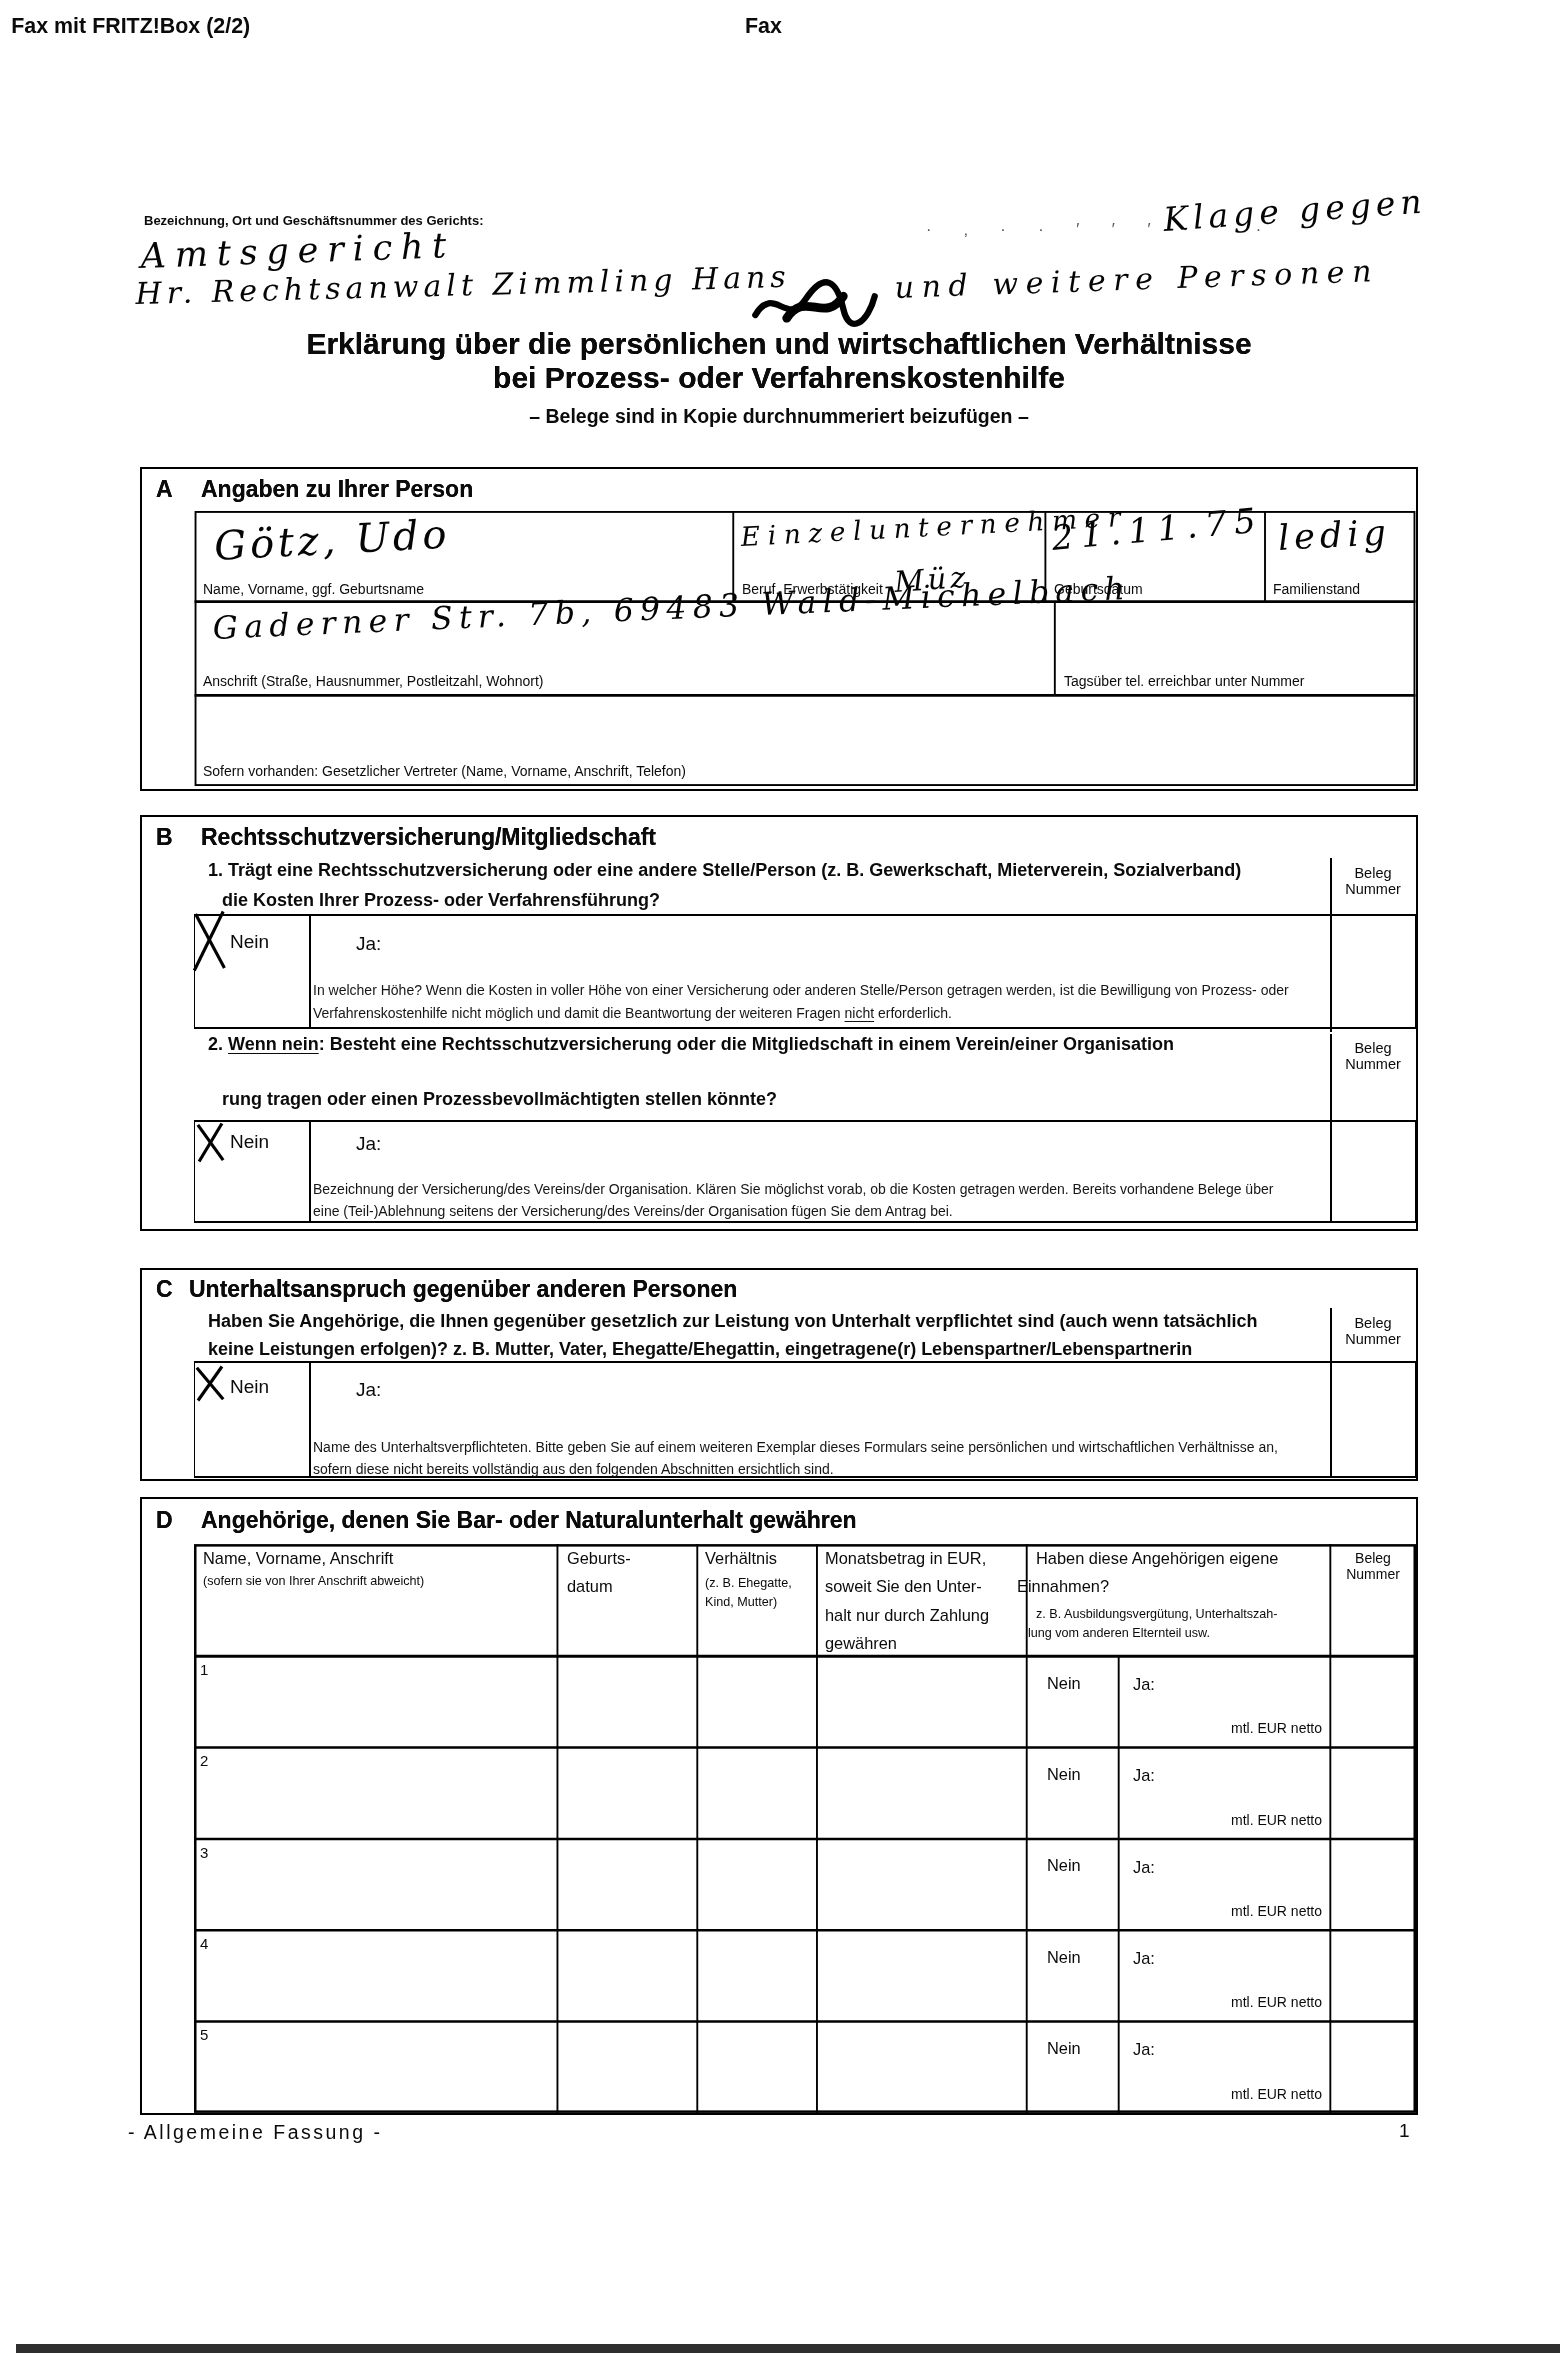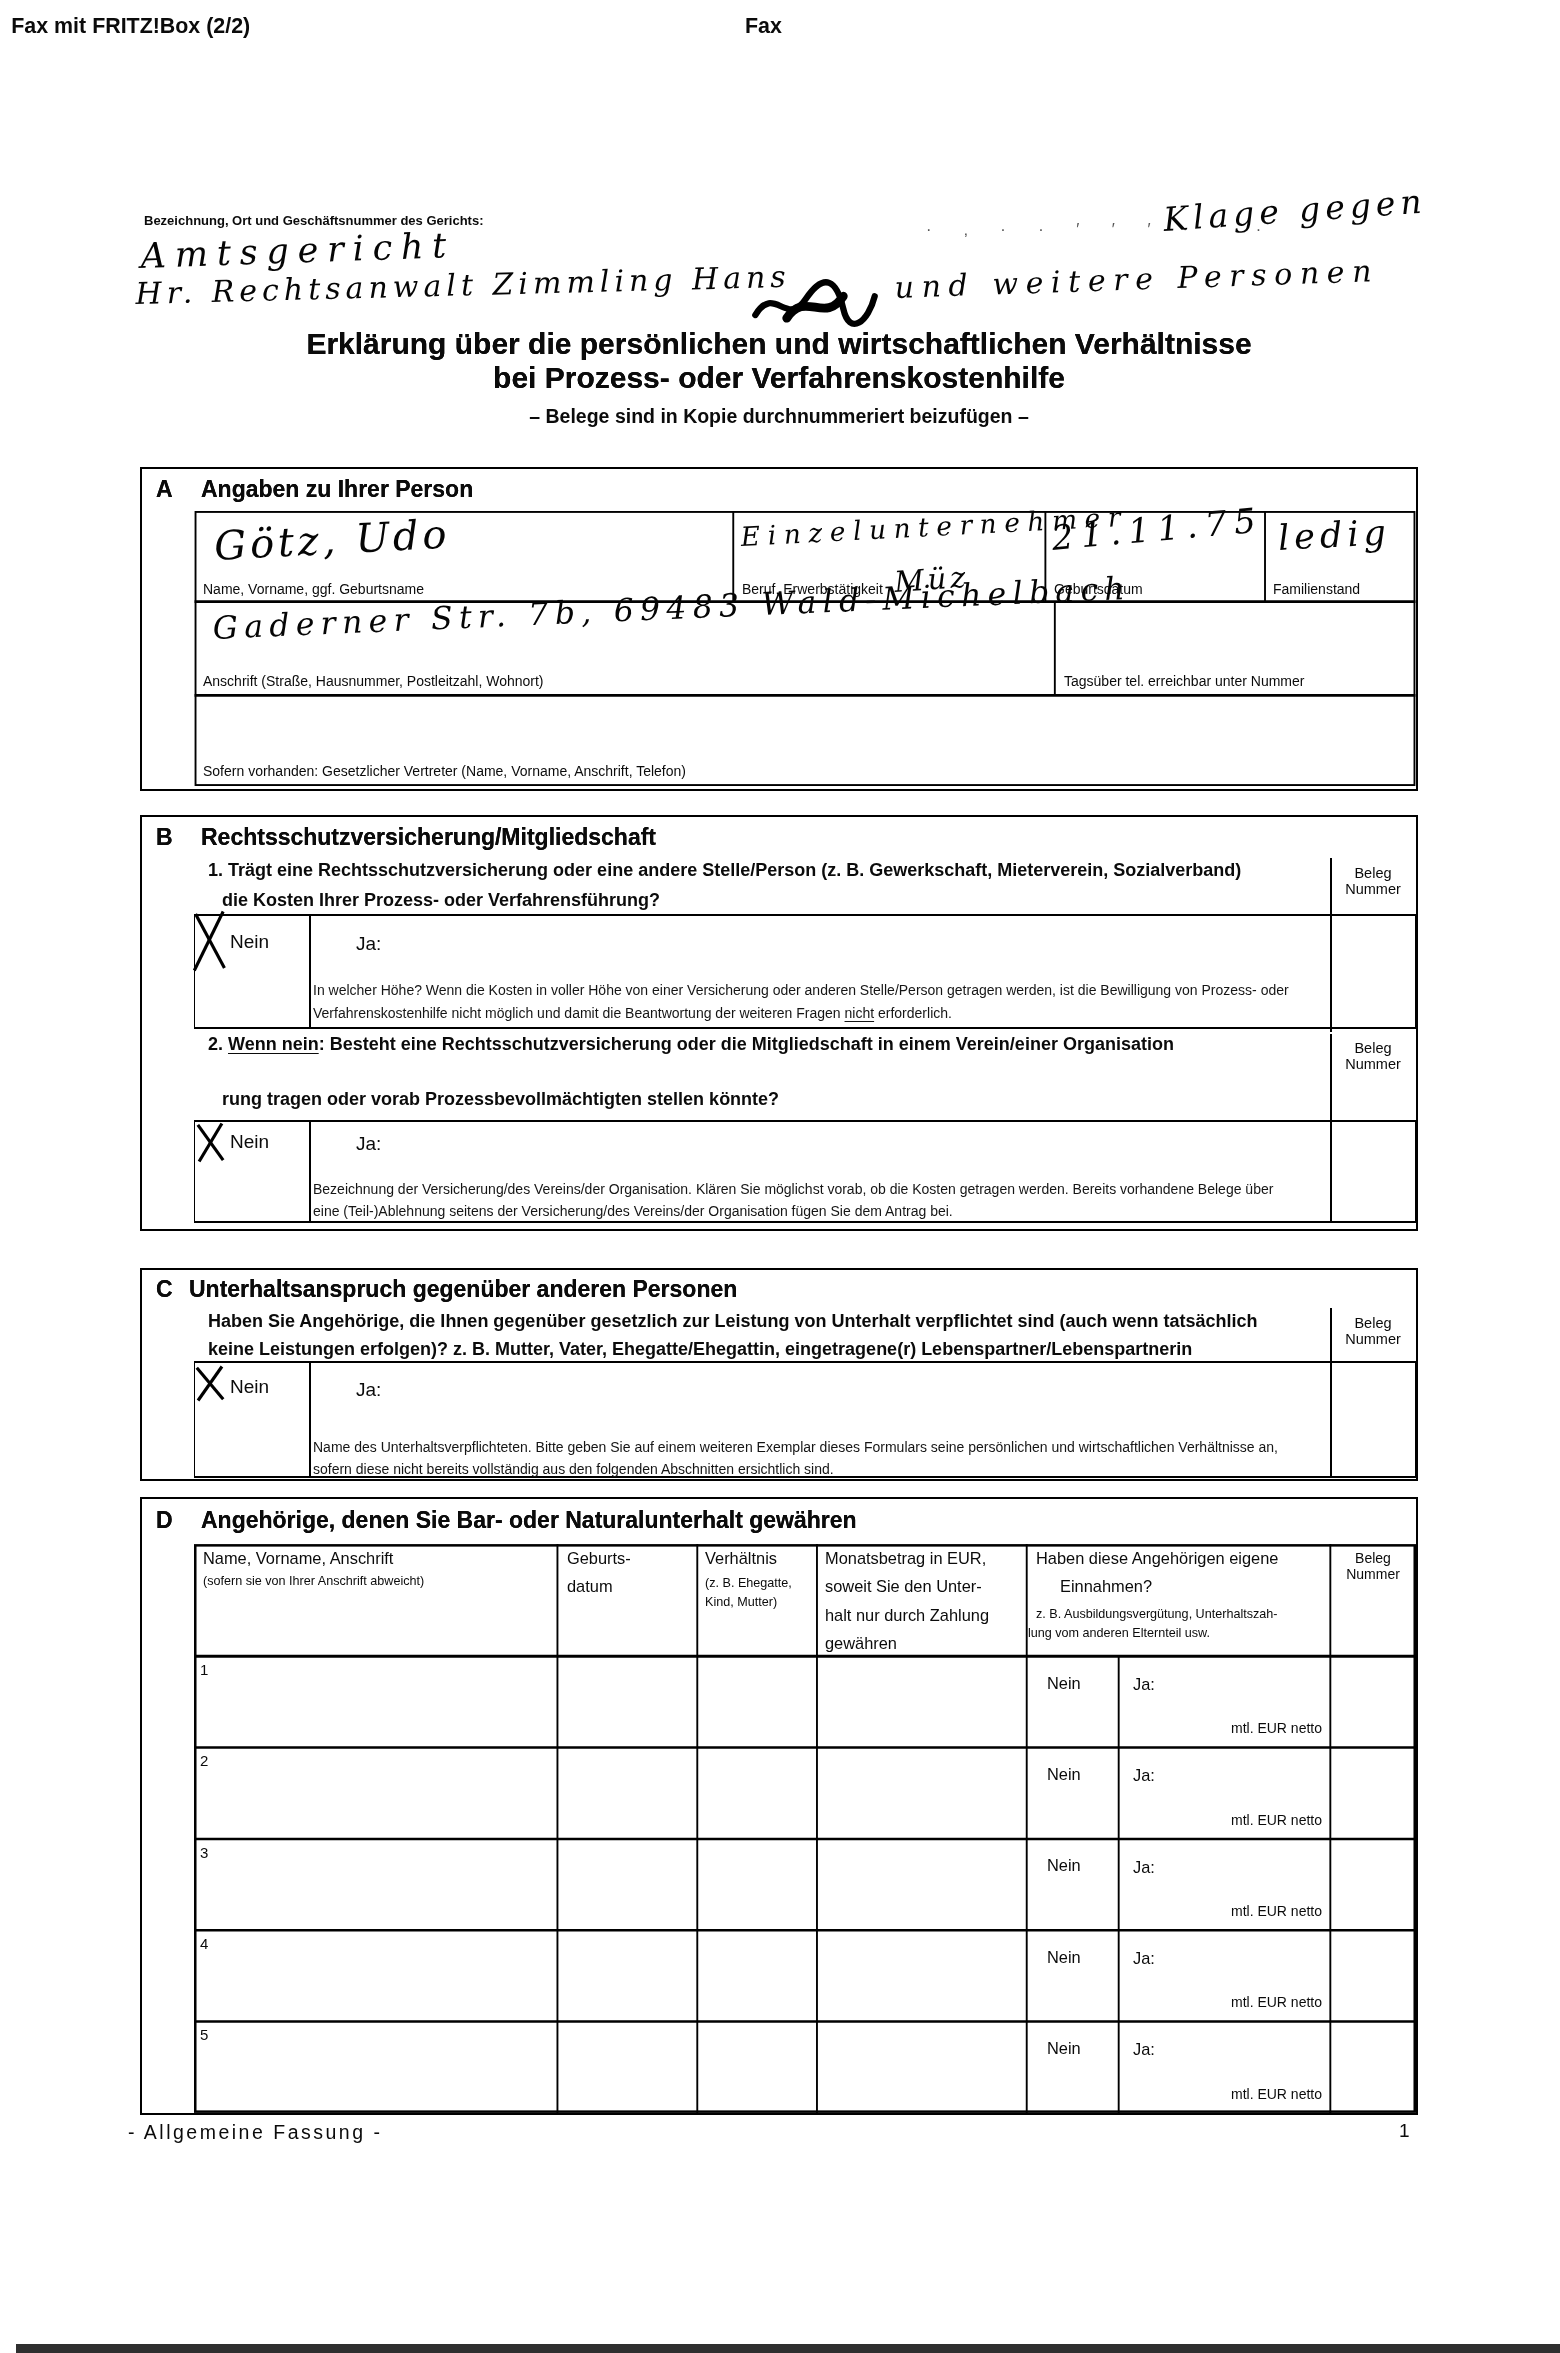--- a/index.html
+++ b/index.html
@@ -103,21 +103,21 @@
   <svg class="abs" style="left:189px;top:909px;" width="42" height="64" viewBox="0 0 66 102">
     <line x1="10" y1="8" x2="56" y2="94" stroke="#000" stroke-width="5"></line>
     <line x1="54" y1="4" x2="8" y2="98" stroke="#000" stroke-width="5"></line>
   </svg>
   <span class="abs f-ans" style="left:230px;top:931px;">Nein</span>
   <span class="abs f-ans" style="left:356px;top:933px;">Ja:</span>
   <span class="abs f-note" style="left:313px;top:982px;">In welcher Höhe? Wenn die Kosten in voller Höhe von einer Versicherung oder anderen Stelle/Person getragen werden, ist die Bewilligung von Prozess- oder</span>
   <span class="abs f-note" style="left:313px;top:1005px;"><span>Verfahrenskostenhilfe nicht möglich und damit die Beantwortung der weiteren Fragen </span><u>nicht</u><span> erforderlich.</span></span>
 
   <span class="abs f-q" style="left:208px;top:1034px;"><span>2. </span><u>Wenn nein</u><span>: Besteht eine Rechtsschutzversicherung oder die Mitgliedschaft in einem Verein/einer Organisation</span></span>
-  <span class="abs f-q" style="left:222px;top:1089px;">rung tragen oder vorab Prozessbevollmächtigten stellen könnte?</span>
+  <span class="abs f-q" style="left:222px;top:1089px;">rung tragen oder einen Prozessbevollmächtigten stellen könnte?</span>
   <div class="vl" style="left:1330px;top:1034px;height:189px;"></div>
   <div class="abs" style="left:1330px;top:1040px;">
     <span class="f-beleg">Beleg</span>
     <span class="f-beleg">Nummer</span>
   </div>
   <div class="ansbox" style="left:194px;top:1120px;width:1222px;height:103px;"></div>
   <div class="vl" style="left:309px;top:1120px;height:103px;"></div>
   <svg class="abs" style="left:194px;top:1121px;" width="33" height="43" viewBox="0 0 52 68">
     <line x1="6" y1="6" x2="46" y2="62" stroke="#000" stroke-width="5"></line>
     <line x1="44" y1="4" x2="8" y2="64" stroke="#000" stroke-width="5"></line>
@@ -172,21 +172,21 @@
   <span class="abs f-dcol" style="left:567px;top:1549px;">Geburts-</span>
   <span class="abs f-dcol" style="left:567px;top:1577px;">datum</span>
   <span class="abs f-dcol" style="left:705px;top:1549px;">Verhältnis</span>
   <span class="abs f-dcol-sm" style="left:705px;top:1576px;">(z. B. Ehegatte,</span>
   <span class="abs f-dcol-sm" style="left:705px;top:1595px;">Kind, Mutter)</span>
   <span class="abs f-dcol" style="left:825px;top:1549px;">Monatsbetrag in EUR,</span>
   <span class="abs f-dcol" style="left:825px;top:1577px;">soweit Sie den Unter-</span>
   <span class="abs f-dcol" style="left:825px;top:1606px;">halt nur durch Zahlung</span>
   <span class="abs f-dcol" style="left:825px;top:1634px;">gewähren</span>
   <span class="abs f-dcol" style="left:1036px;top:1549px;">Haben diese Angehörigen eigene</span>
-  <span class="abs f-dcol" style="left:1060px;top:1577px;">Einnahmen?</span>
+  <span class="abs f-dcol" style="left:1017px;top:1577px;">Einnahmen?</span>
   <span class="abs f-dcol-sm" style="left:1036px;top:1607px;">z. B. Ausbildungsvergütung, Unterhaltszah-</span>
   <span class="abs f-dcol-sm" style="left:1028px;top:1626px;">lung vom anderen Elternteil usw.</span>
   <div class="abs" style="left:1330px;top:1550px;">
     <span class="f-beleg" style="font-size:14px;">Beleg</span>
     <span class="f-beleg" style="font-size:14px;">Nummer</span>
   </div>
 
   <span class="abs f-rownum" style="left:200px;top:1661px;">1</span>
   <span class="abs f-dcol" style="left:1047px;top:1674px;">Nein</span>
   <span class="abs f-dcol" style="left:1133px;top:1675px;">Ja:</span>

